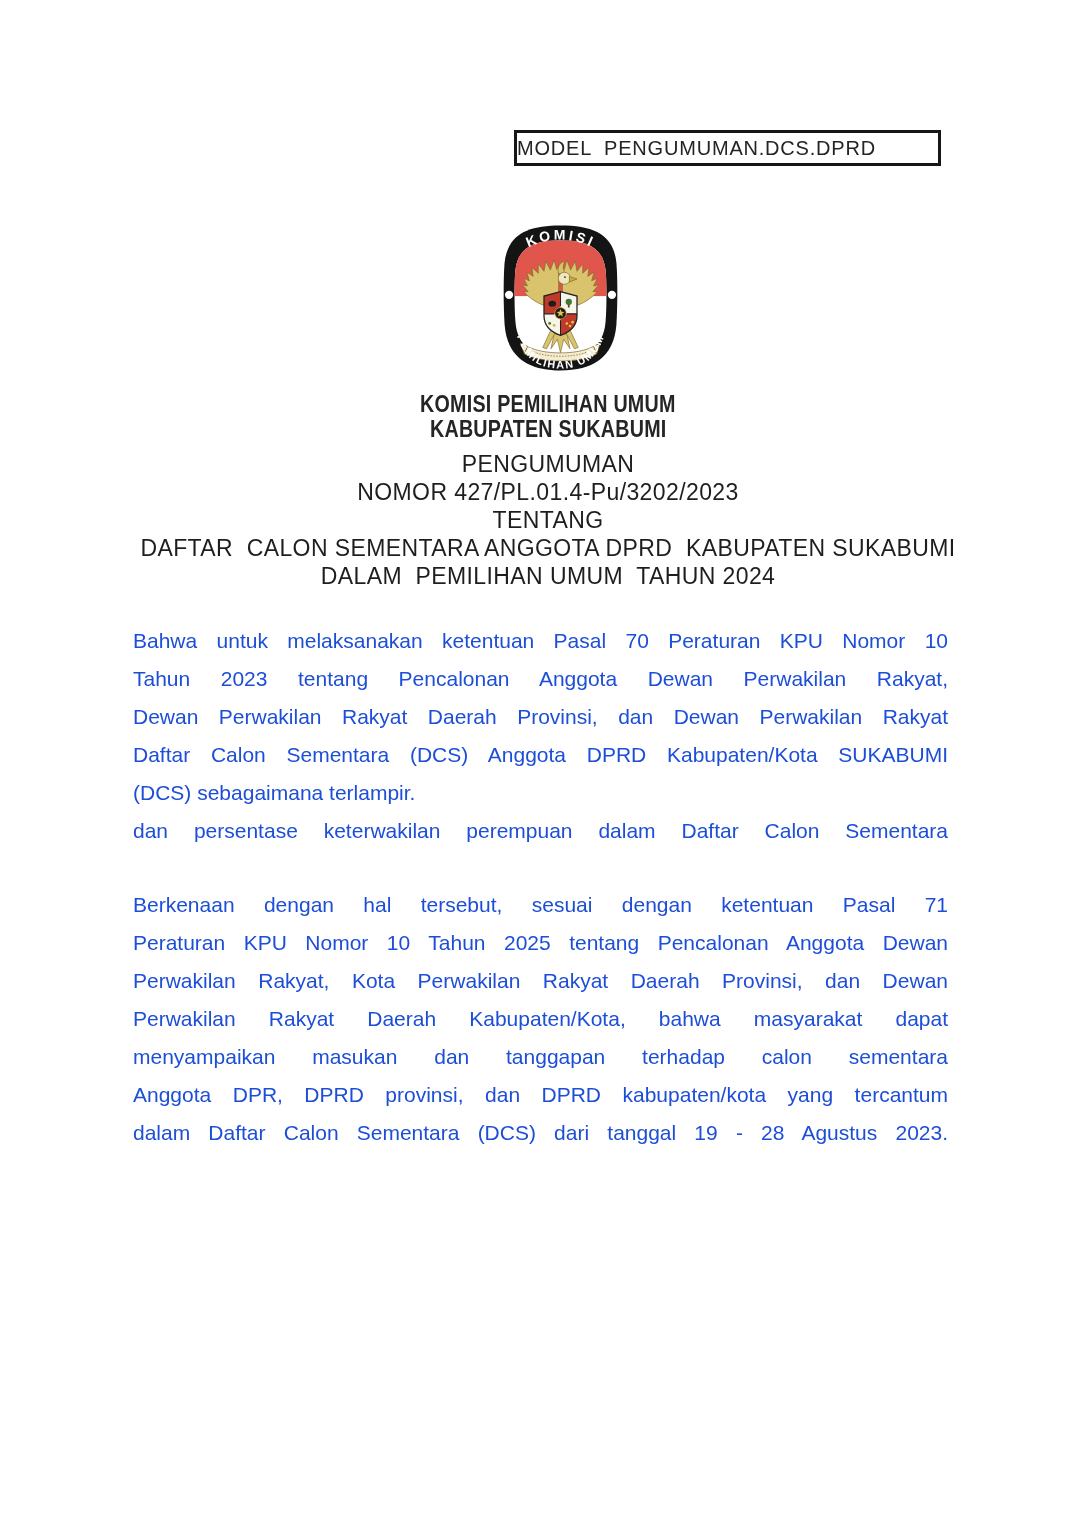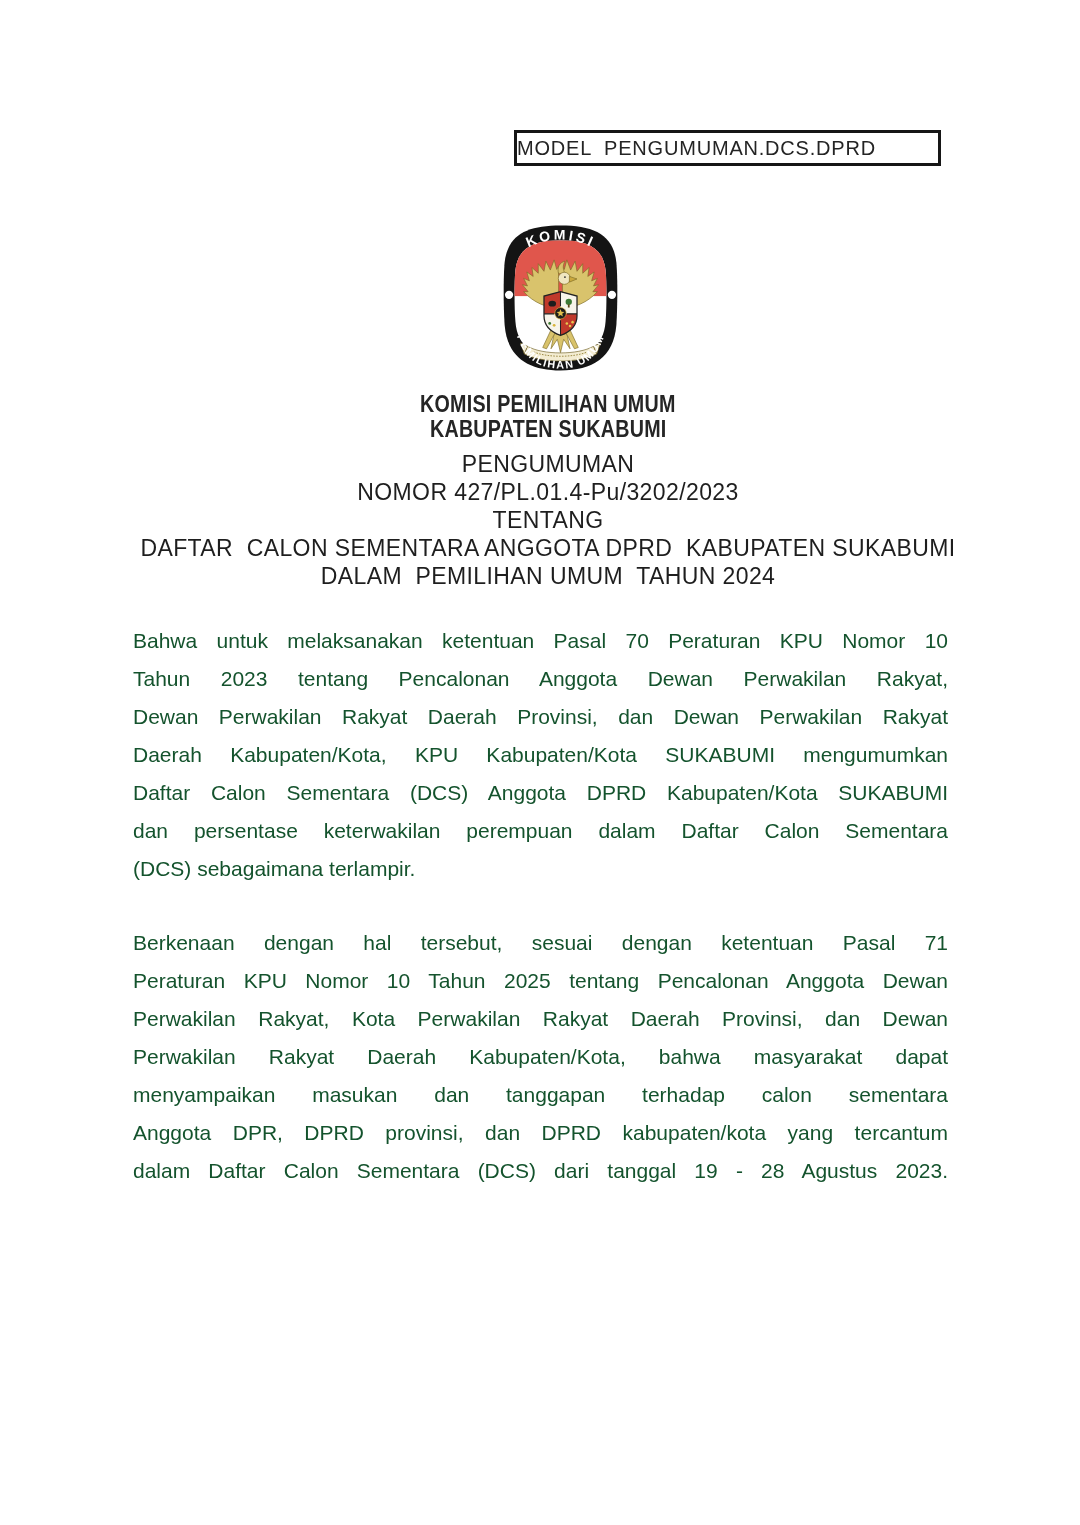--- a/index.html
+++ b/index.html
@@ -69,21 +69,21 @@
   
   .doc-body {
     position: absolute;
     left: 133px; top: 622px;
     width: 815px;
   }
   .paragraph + .paragraph { margin-top: 36px; }
   .body-line {
     font-size: 21px;
     line-height: 38px;
-    color: #14532d;
+    color: #1d4ed8;
     text-align: justify;
     text-align-last: justify;
   }
   .body-line.no-fill { text-align-last: left; }
 </style>
 </head>
 <body>
 
 <div class="page">
 
@@ -176,24 +176,23 @@
     <div class="head-line">TENTANG</div>
     <div class="head-line">DAFTAR  CALON SEMENTARA ANGGOTA DPRD  KABUPATEN SUKABUMI</div>
     <div class="head-line">DALAM  PEMILIHAN UMUM  TAHUN 2024</div>
   </div>
 
   <div class="doc-body">
       <div class="paragraph">
         <div class="body-line">Bahwa untuk melaksanakan ketentuan Pasal 70 Peraturan KPU Nomor 10</div>
         <div class="body-line">Tahun 2023 tentang Pencalonan Anggota Dewan Perwakilan Rakyat,</div>
         <div class="body-line">Dewan Perwakilan Rakyat Daerah Provinsi, dan Dewan Perwakilan Rakyat</div>
-        <div class="body-line">Daerah Kabupaten/Kota, KPU Kabupaten/Kota SUKABUMI mengumumkan</div>
         <div class="body-line">Daftar Calon Sementara (DCS) Anggota DPRD Kabupaten/Kota SUKABUMI</div>
+        <div class="body-line no-fill">(DCS) sebagaimana terlampir.</div>
         <div class="body-line">dan persentase keterwakilan perempuan dalam Daftar Calon Sementara</div>
-        <div class="body-line no-fill">(DCS) sebagaimana terlampir.</div>
       </div>
       <div class="paragraph">
         <div class="body-line">Berkenaan dengan hal tersebut, sesuai dengan ketentuan Pasal 71</div>
         <div class="body-line">Peraturan KPU Nomor 10 Tahun 2025 tentang Pencalonan Anggota Dewan</div>
         <div class="body-line">Perwakilan Rakyat, Kota Perwakilan Rakyat Daerah Provinsi, dan Dewan</div>
         <div class="body-line">Perwakilan Rakyat Daerah Kabupaten/Kota, bahwa masyarakat dapat</div>
         <div class="body-line">menyampaikan masukan dan tanggapan terhadap calon sementara</div>
         <div class="body-line">Anggota DPR, DPRD provinsi, dan DPRD kabupaten/kota yang tercantum</div>
         <div class="body-line">dalam Daftar Calon Sementara (DCS) dari tanggal 19 - 28 Agustus 2023.</div>
       </div>

